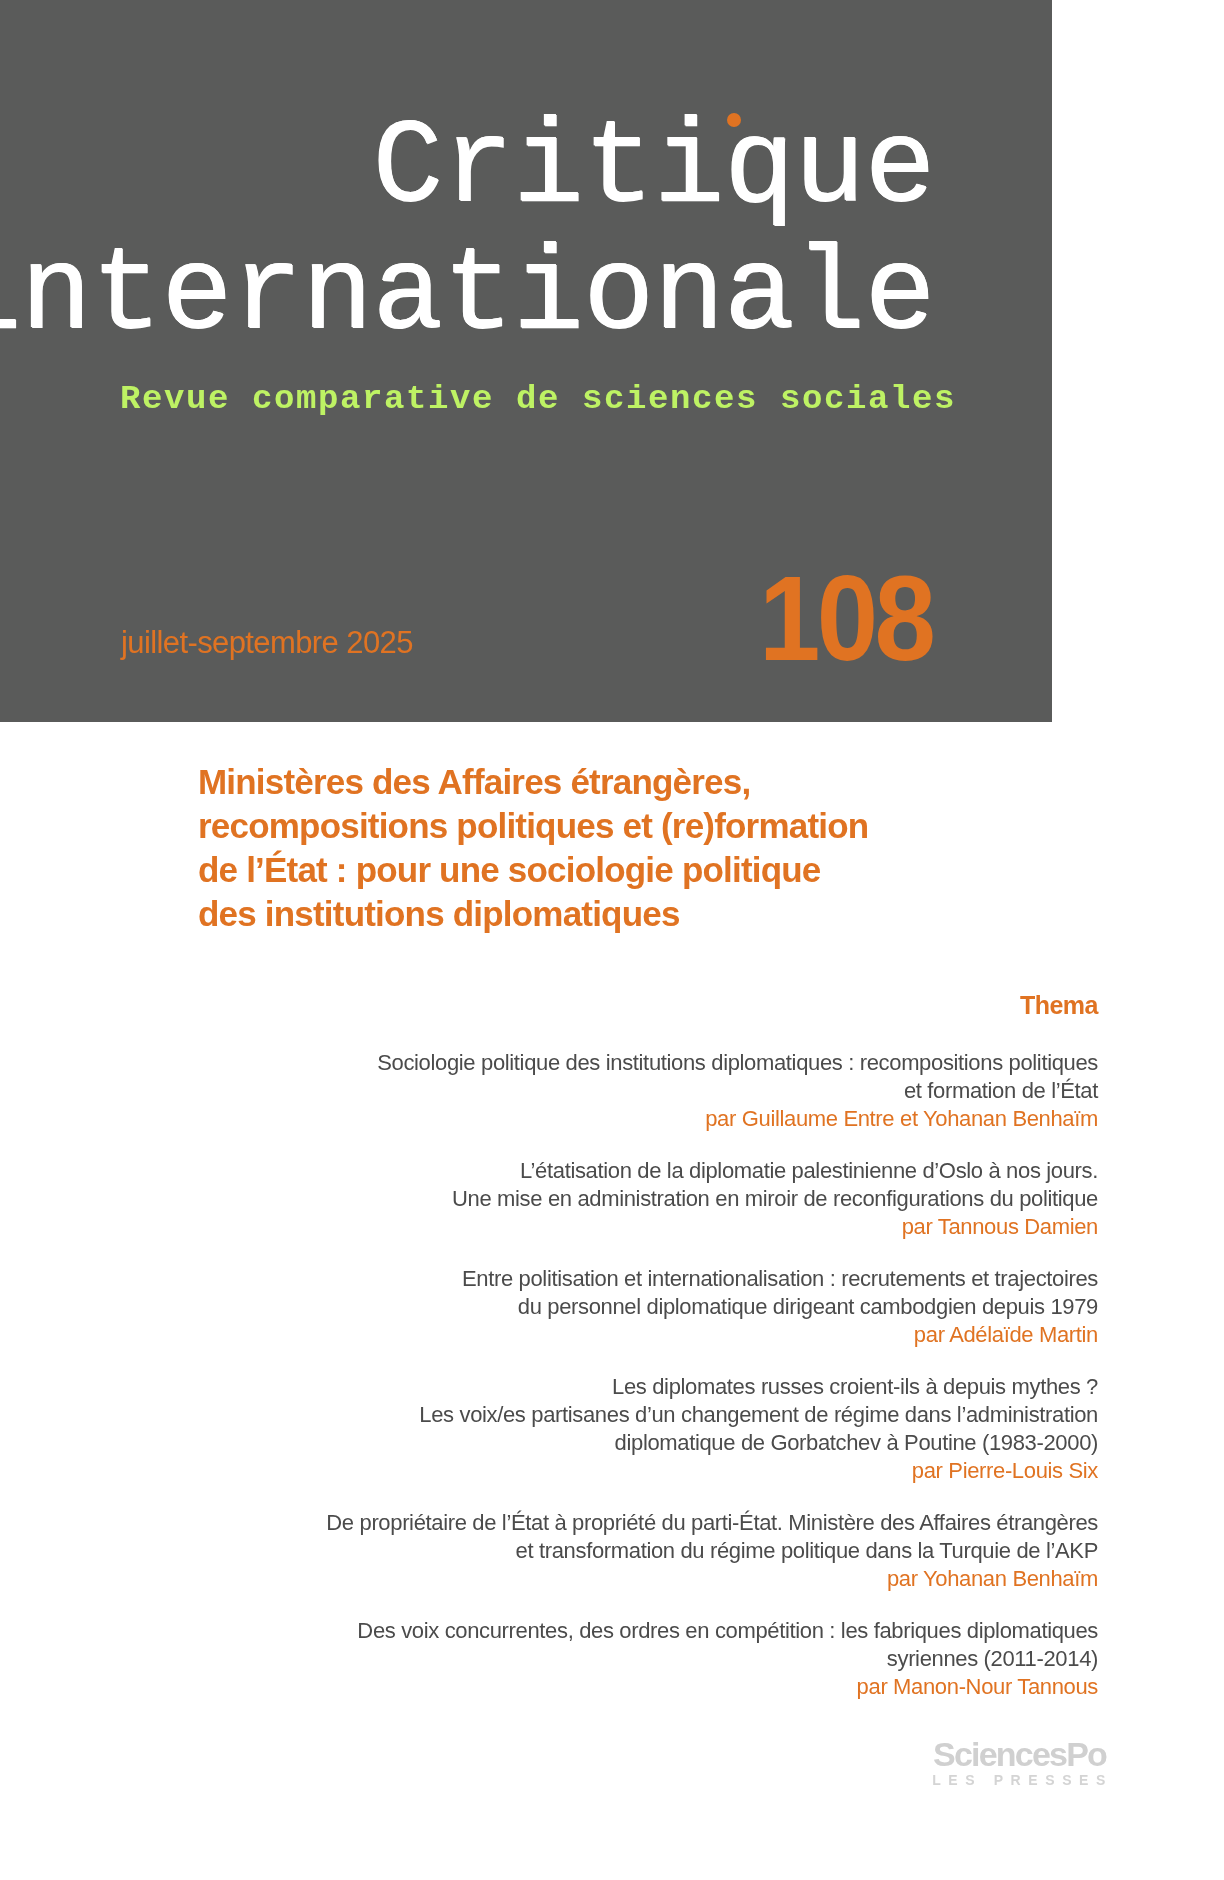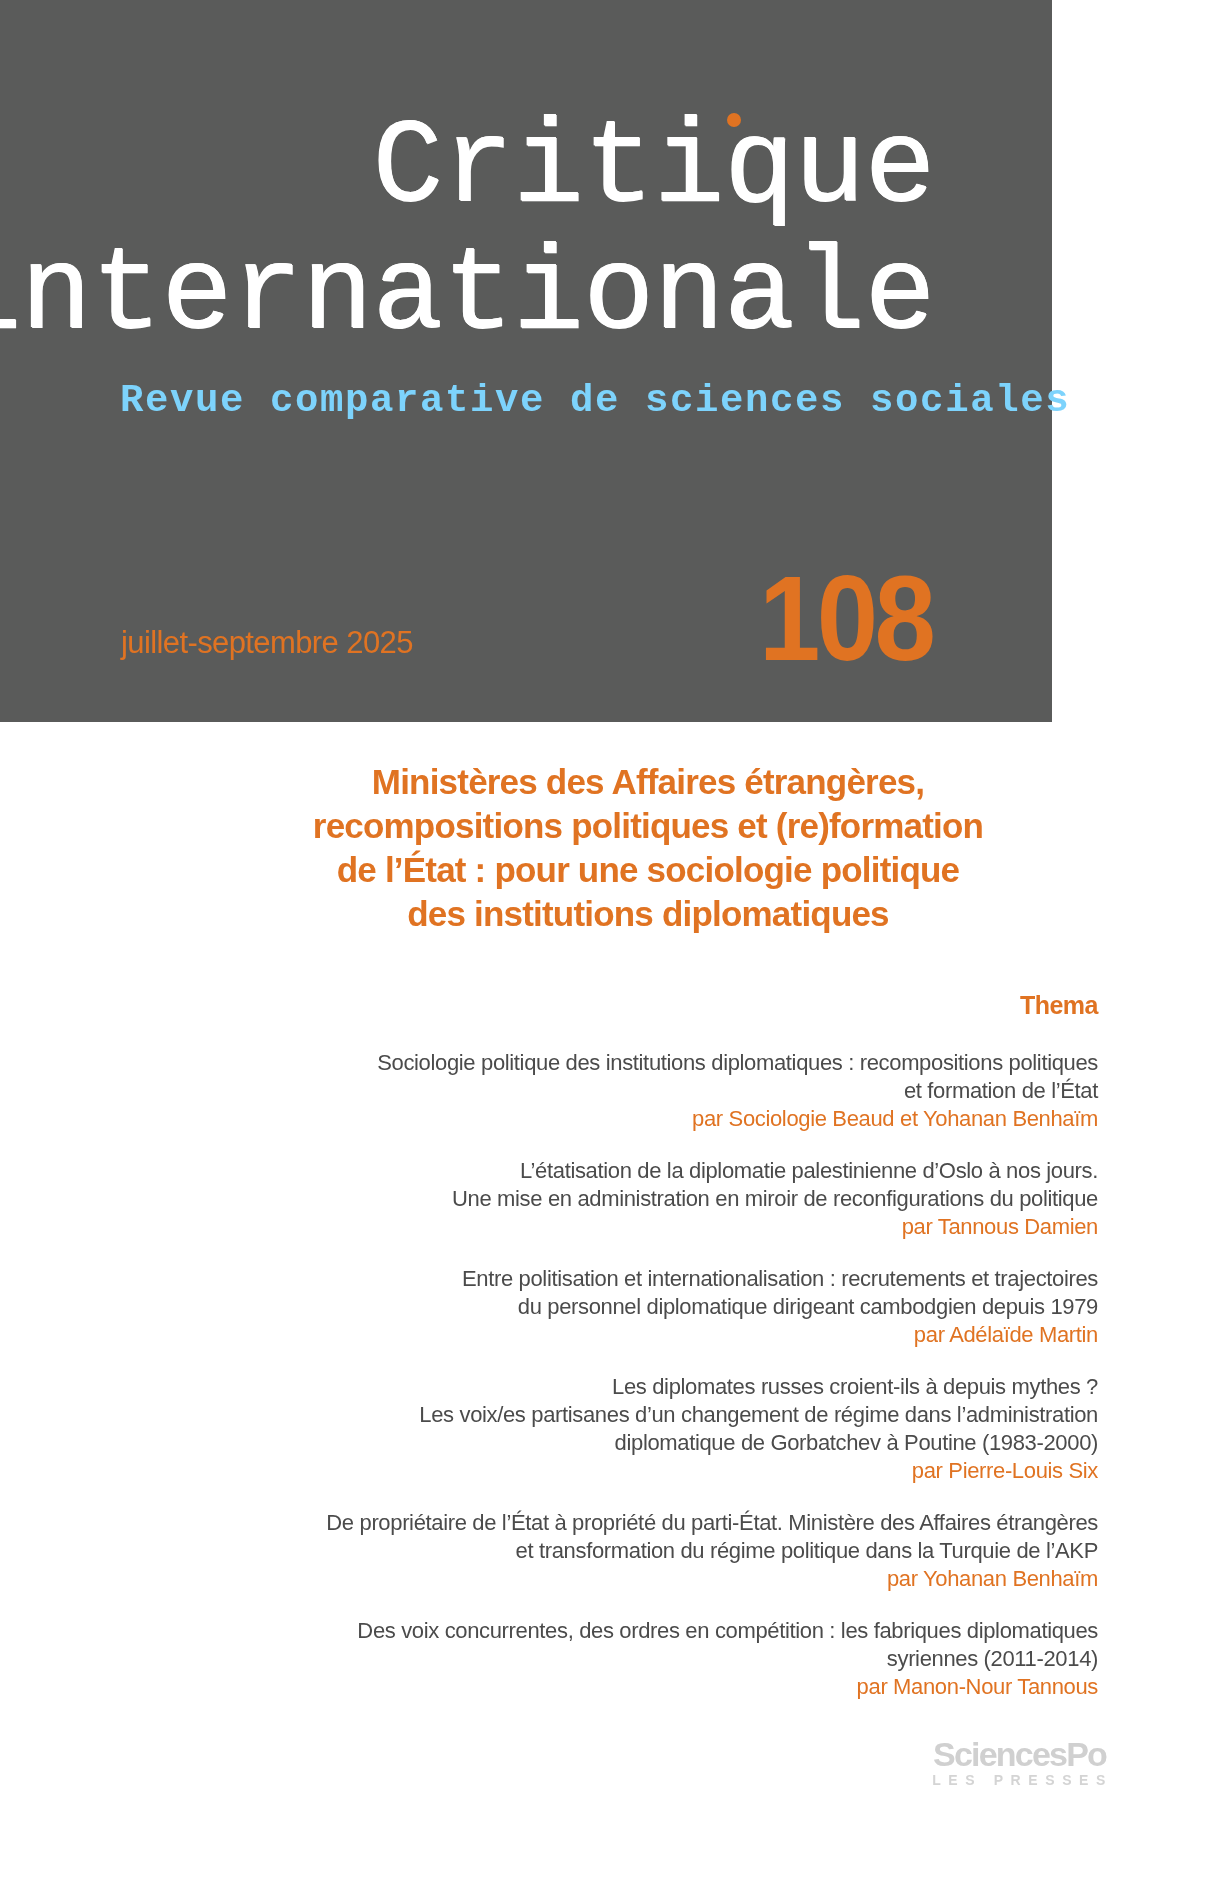--- a/index.html
+++ b/index.html
@@ -50,22 +50,22 @@
       width: 24px;
       height: 22px;
       background: #5a5b5a;
     }
     .subtitle {
       position: absolute;
       left: 120px;
       top: 382px;
       width: 984px;
       font-family: "Liberation Mono", "DejaVu Sans Mono", monospace;
-      color: #7dd3fc;
-      font-size: 39px;
+      color: #bef264;
+      font-size: 34px;
       line-height: 1;
       letter-spacing: 1.6px;
       white-space: nowrap;
       font-weight: bold;
     }
     .issue-date {
       position: absolute;
       left: 121px;
       top: 627px;
       color: #e07322;
@@ -85,21 +85,21 @@
       letter-spacing: -4px;
       white-space: nowrap;
       transform: scaleX(0.92);
       transform-origin: right center;
     }
     .main-title {
       position: absolute;
       right: 126px;
       top: 760px;
       width: 900px;
-      text-align: center;
+      text-align: left;
       color: #e07322;
       font-weight: bold;
       font-size: 35px;
       line-height: 44px;
       letter-spacing: -0.8px;
     }
     .main-title .title-line {
       display: block;
       white-space: nowrap;
     }
@@ -182,21 +182,21 @@
   <span class="title-line">de l’État : pour une sociologie politique</span>
   <span class="title-line">des institutions diplomatiques</span>
 </div>
 
 <div class="section-label">Thema</div>
 
 <div class="toc">
   <div class="toc-entry">
     <span class="toc-line">Sociologie politique des institutions diplomatiques : recompositions politiques</span>
     <span class="toc-line">et formation de l’État</span>
-    <span class="toc-author">par Sociologie Beaud et Yohanan Benhaïm</span>
+    <span class="toc-author">par Guillaume Entre et Yohanan Benhaïm</span>
   </div>
   <div class="toc-entry">
     <span class="toc-line">L’étatisation de la diplomatie palestinienne d’Oslo à nos jours.</span>
     <span class="toc-line">Une mise en administration en miroir de reconfigurations du politique</span>
     <span class="toc-author">par Tannous Damien</span>
   </div>
   <div class="toc-entry">
     <span class="toc-line">Entre politisation et internationalisation : recrutements et trajectoires</span>
     <span class="toc-line">du personnel diplomatique dirigeant cambodgien depuis 1979</span>
     <span class="toc-author">par Adélaïde Martin</span>

